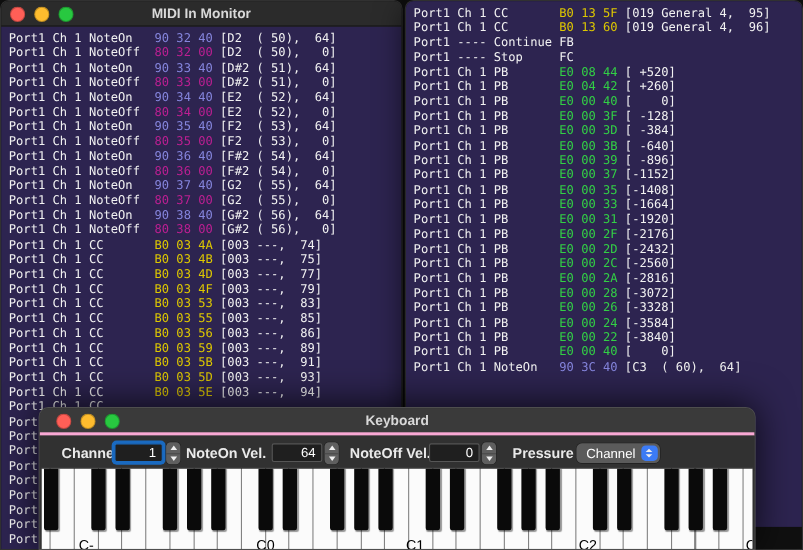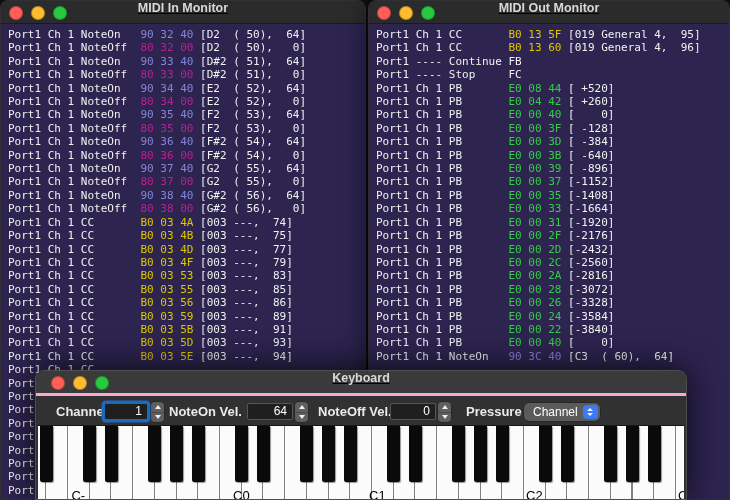--- a/index.html
+++ b/index.html
@@ -2,21 +2,21 @@
 <html><head>
 <meta charset="utf-8">
 <style>
   html,body{margin:0;padding:0;}
   body{width:730px;height:500px;background:#101010;overflow:hidden;position:relative;
        font-family:"Liberation Sans",sans-serif;}
   .win{position:absolute;border-radius:8px 8px 0 0;overflow:hidden;
        box-shadow:0 8px 26px rgba(0,0,0,.6);border:1px solid rgba(255,255,255,.14);
        box-sizing:border-box;}
   .titlebar{height:22px;background:#2b2b2b;border-bottom:1px solid #1a1a1a;
-            position:relative;display:flex;justify-content:center;text-decoration:underline;}
+            position:relative;display:flex;align-items:center;justify-content:center;}
   .title{color:#d8d8d8;font-size:12.5px;font-weight:600;}
   .lights{position:absolute;left:8px;top:5px;display:flex;gap:8px;}
   .tl{width:12px;height:12px;border-radius:50%;display:block;border:.5px solid rgba(0,0,0,.25);}
   .tl.red{background:#ff5f57;}
   .tl.yel{background:#febc2e;}
   .tl.grn{background:#28c840;}
 
   
   #win-in {left:0;  top:0; width:366px;height:500px;}
   #win-out{left:368px;top:0; width:362px;height:500px;}
@@ -78,28 +78,20 @@
       <i class="tl red"></i>
       <i class="tl yel"></i>
       <i class="tl grn"></i>
     </span>
     <span class="title">MIDI In Monitor</span>
   </header>
   <div class="log" id="log-in"><div><span class="plain">Port1 Ch 1 NoteOn   </span><span class="noteon">90 32 40</span><span class="plain"> [D2  ( 50),  64]</span></div><div><span class="plain">Port1 Ch 1 NoteOff  </span><span class="noteoff">80 32 00</span><span class="plain"> [D2  ( 50),   0]</span></div><div><span class="plain">Port1 Ch 1 NoteOn   </span><span class="noteon">90 33 40</span><span class="plain"> [D#2 ( 51),  64]</span></div><div><span class="plain">Port1 Ch 1 NoteOff  </span><span class="noteoff">80 33 00</span><span class="plain"> [D#2 ( 51),   0]</span></div><div><span class="plain">Port1 Ch 1 NoteOn   </span><span class="noteon">90 34 40</span><span class="plain"> [E2  ( 52),  64]</span></div><div><span class="plain">Port1 Ch 1 NoteOff  </span><span class="noteoff">80 34 00</span><span class="plain"> [E2  ( 52),   0]</span></div><div><span class="plain">Port1 Ch 1 NoteOn   </span><span class="noteon">90 35 40</span><span class="plain"> [F2  ( 53),  64]</span></div><div><span class="plain">Port1 Ch 1 NoteOff  </span><span class="noteoff">80 35 00</span><span class="plain"> [F2  ( 53),   0]</span></div><div><span class="plain">Port1 Ch 1 NoteOn   </span><span class="noteon">90 36 40</span><span class="plain"> [F#2 ( 54),  64]</span></div><div><span class="plain">Port1 Ch 1 NoteOff  </span><span class="noteoff">80 36 00</span><span class="plain"> [F#2 ( 54),   0]</span></div><div><span class="plain">Port1 Ch 1 NoteOn   </span><span class="noteon">90 37 40</span><span class="plain"> [G2  ( 55),  64]</span></div><div><span class="plain">Port1 Ch 1 NoteOff  </span><span class="noteoff">80 37 00</span><span class="plain"> [G2  ( 55),   0]</span></div><div><span class="plain">Port1 Ch 1 NoteOn   </span><span class="noteon">90 38 40</span><span class="plain"> [G#2 ( 56),  64]</span></div><div><span class="plain">Port1 Ch 1 NoteOff  </span><span class="noteoff">80 38 00</span><span class="plain"> [G#2 ( 56),   0]</span></div><div><span class="plain">Port1 Ch 1 CC       </span><span class="cc">B0 03 4A</span><span class="plain"> [003 ---,  74]</span></div><div><span class="plain">Port1 Ch 1 CC       </span><span class="cc">B0 03 4B</span><span class="plain"> [003 ---,  75]</span></div><div><span class="plain">Port1 Ch 1 CC       </span><span class="cc">B0 03 4D</span><span class="plain"> [003 ---,  77]</span></div><div><span class="plain">Port1 Ch 1 CC       </span><span class="cc">B0 03 4F</span><span class="plain"> [003 ---,  79]</span></div><div><span class="plain">Port1 Ch 1 CC       </span><span class="cc">B0 03 53</span><span class="plain"> [003 ---,  83]</span></div><div><span class="plain">Port1 Ch 1 CC       </span><span class="cc">B0 03 55</span><span class="plain"> [003 ---,  85]</span></div><div><span class="plain">Port1 Ch 1 CC       </span><span class="cc">B0 03 56</span><span class="plain"> [003 ---,  86]</span></div><div><span class="plain">Port1 Ch 1 CC       </span><span class="cc">B0 03 59</span><span class="plain"> [003 ---,  89]</span></div><div><span class="plain">Port1 Ch 1 CC       </span><span class="cc">B0 03 5B</span><span class="plain"> [003 ---,  91]</span></div><div><span class="plain">Port1 Ch 1 CC       </span><span class="cc">B0 03 5D</span><span class="plain"> [003 ---,  93]</span></div><div><span class="plain">Port1 Ch 1 CC       </span><span class="cc">B0 03 5E</span><span class="plain"> [003 ---,  94]</span></div><div><span class="plain">Port1 Ch 1 CC</span><span class="plain"></span><span class="plain"></span></div><div><span class="plain">Port1</span><span class="plain"></span><span class="plain"></span></div><div><span class="plain">Port1</span><span class="plain"></span><span class="plain"></span></div><div><span class="plain">Port1</span><span class="plain"></span><span class="plain"></span></div><div><span class="plain">Port1</span><span class="plain"></span><span class="plain"></span></div><div><span class="plain">Port1</span><span class="plain"></span><span class="plain"></span></div><div><span class="plain">Port1</span><span class="plain"></span><span class="plain"></span></div><div><span class="plain">Port1</span><span class="plain"></span><span class="plain"></span></div><div><span class="plain">Port1</span><span class="plain"></span><span class="plain"></span></div><div><span class="plain">Port1</span><span class="plain"></span><span class="plain"></span></div><div><span class="plain">Port1</span><span class="plain"></span><span class="plain"></span></div></div>
 </section>
 
 <section class="win" id="win-out">
-  <header class="titlebar">
-    <span class="lights">
-      <i class="tl red"></i>
-      <i class="tl yel"></i>
-      <i class="tl grn"></i>
-    </span>
-    <span class="title">MIDI Out Monitor</span>
-  </header>
   <div class="log" id="log-out"><div><span class="plain">Port1 Ch 1 CC       </span><span class="cc">B0 13 5F</span><span class="plain"> [019 General 4,  95]</span></div><div><span class="plain">Port1 Ch 1 CC       </span><span class="cc">B0 13 60</span><span class="plain"> [019 General 4,  96]</span></div><div><span class="plain">Port1 ---- Continue </span><span class="plain">FB</span><span class="plain"></span></div><div><span class="plain">Port1 ---- Stop     </span><span class="plain">FC</span><span class="plain"></span></div><div><span class="plain">Port1 Ch 1 PB       </span><span class="pb">E0 08 44</span><span class="plain"> [ +520]</span></div><div><span class="plain">Port1 Ch 1 PB       </span><span class="pb">E0 04 42</span><span class="plain"> [ +260]</span></div><div><span class="plain">Port1 Ch 1 PB       </span><span class="pb">E0 00 40</span><span class="plain"> [    0]</span></div><div><span class="plain">Port1 Ch 1 PB       </span><span class="pb">E0 00 3F</span><span class="plain"> [ -128]</span></div><div><span class="plain">Port1 Ch 1 PB       </span><span class="pb">E0 00 3D</span><span class="plain"> [ -384]</span></div><div><span class="plain">Port1 Ch 1 PB       </span><span class="pb">E0 00 3B</span><span class="plain"> [ -640]</span></div><div><span class="plain">Port1 Ch 1 PB       </span><span class="pb">E0 00 39</span><span class="plain"> [ -896]</span></div><div><span class="plain">Port1 Ch 1 PB       </span><span class="pb">E0 00 37</span><span class="plain"> [-1152]</span></div><div><span class="plain">Port1 Ch 1 PB       </span><span class="pb">E0 00 35</span><span class="plain"> [-1408]</span></div><div><span class="plain">Port1 Ch 1 PB       </span><span class="pb">E0 00 33</span><span class="plain"> [-1664]</span></div><div><span class="plain">Port1 Ch 1 PB       </span><span class="pb">E0 00 31</span><span class="plain"> [-1920]</span></div><div><span class="plain">Port1 Ch 1 PB       </span><span class="pb">E0 00 2F</span><span class="plain"> [-2176]</span></div><div><span class="plain">Port1 Ch 1 PB       </span><span class="pb">E0 00 2D</span><span class="plain"> [-2432]</span></div><div><span class="plain">Port1 Ch 1 PB       </span><span class="pb">E0 00 2C</span><span class="plain"> [-2560]</span></div><div><span class="plain">Port1 Ch 1 PB       </span><span class="pb">E0 00 2A</span><span class="plain"> [-2816]</span></div><div><span class="plain">Port1 Ch 1 PB       </span><span class="pb">E0 00 28</span><span class="plain"> [-3072]</span></div><div><span class="plain">Port1 Ch 1 PB       </span><span class="pb">E0 00 26</span><span class="plain"> [-3328]</span></div><div><span class="plain">Port1 Ch 1 PB       </span><span class="pb">E0 00 24</span><span class="plain"> [-3584]</span></div><div><span class="plain">Port1 Ch 1 PB       </span><span class="pb">E0 00 22</span><span class="plain"> [-3840]</span></div><div><span class="plain">Port1 Ch 1 PB       </span><span class="pb">E0 00 40</span><span class="plain"> [    0]</span></div><div><span class="plain">Port1 Ch 1 NoteOn   </span><span class="noteon">90 3C 40</span><span class="plain"> [C3  ( 60),  64]</span></div></div>
 </section>
 
 <section class="win" id="win-kbd">
   <header class="titlebar">
     <span class="lights">
       <i class="tl red"></i>
       <i class="tl yel"></i>
       <i class="tl grn"></i>
     </span>

